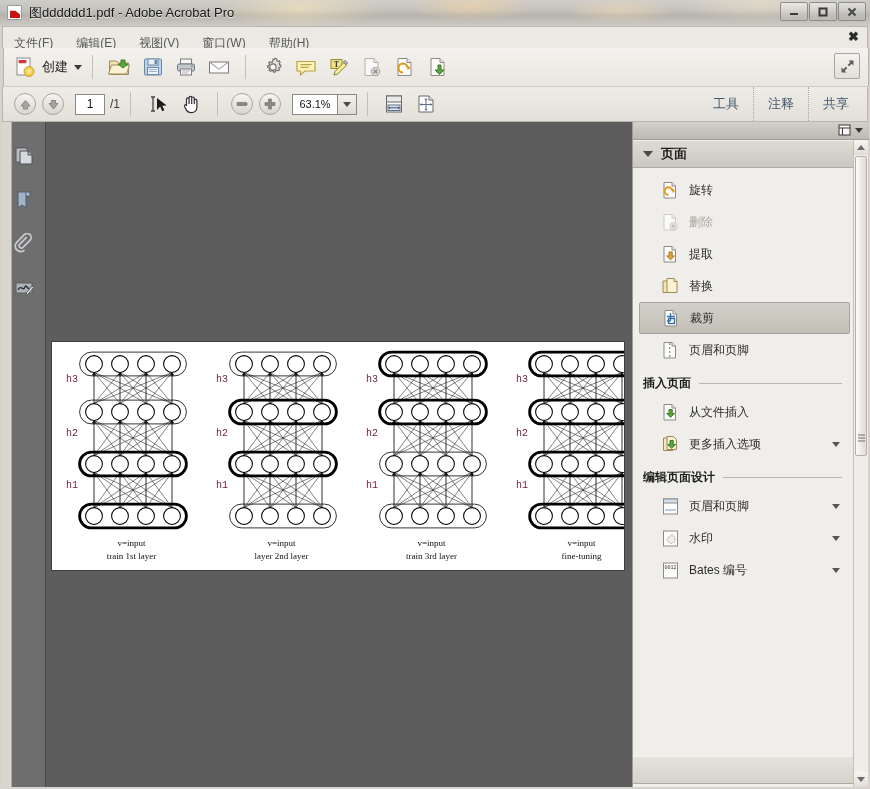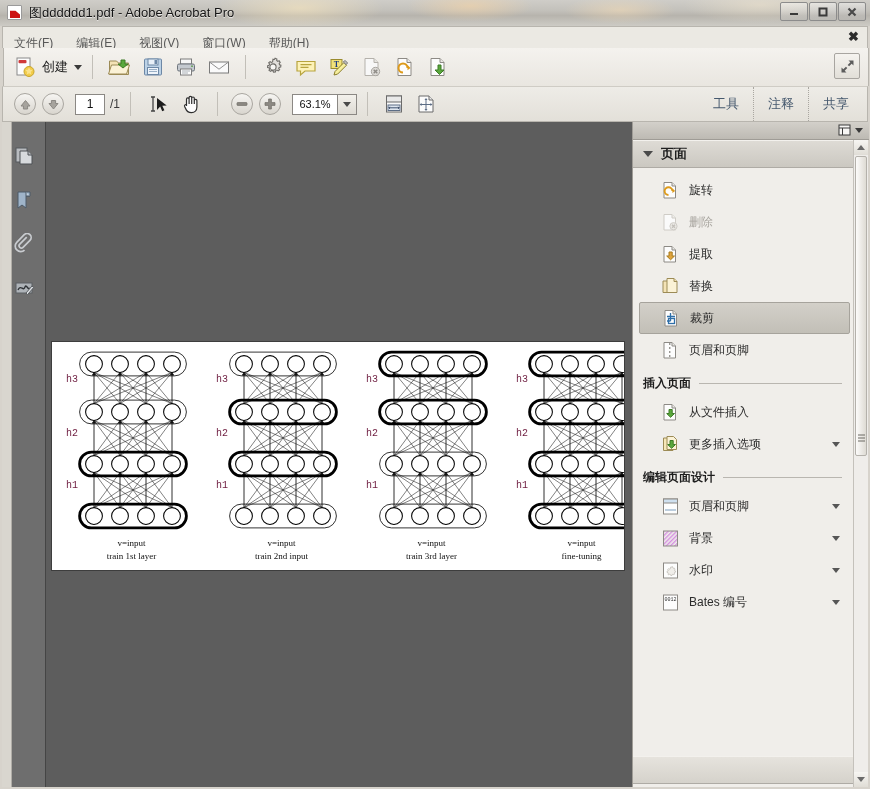--- a/index.html
+++ b/index.html
@@ -801,21 +801,21 @@
       <div class="panel" style="left:8px;">
         <div class="pnl-caption" style="top:196px;">v=input</div>
         <div class="pnl-caption" style="top:209px;">train 1st layer</div>
         <div class="hlabel" style="left:6px; top:32px;">h3</div>
         <div class="hlabel" style="left:6px; top:86px;">h2</div>
         <div class="hlabel" style="left:6px; top:138px;">h1</div>
       </div>
 
       <div class="panel" style="left:158px;">
         <div class="pnl-caption" style="top:196px;">v=input</div>
-        <div class="pnl-caption" style="top:209px;">train 2nd input</div>
+        <div class="pnl-caption" style="top:209px;">layer 2nd layer</div>
         <div class="hlabel" style="left:6px; top:32px;">h3</div>
         <div class="hlabel" style="left:6px; top:86px;">h2</div>
         <div class="hlabel" style="left:6px; top:138px;">h1</div>
       </div>
 
       <div class="panel" style="left:308px;">
         <div class="pnl-caption" style="top:196px;">v=input</div>
         <div class="pnl-caption" style="top:209px;">train 3rd layer</div>
         <div class="hlabel" style="left:6px; top:32px;">h3</div>
         <div class="hlabel" style="left:6px; top:86px;">h2</div>
@@ -957,34 +957,20 @@
               <rect x="2.5" y="2" width="14" height="4" fill="#cfe0ef" stroke="#8d8a85"></rect>
               <path d="M4 13 h11" stroke="#9fb8cf" stroke-width="1.4"></path>
             </svg>
           </span>
           <span class="rp-row-label">页眉和页脚</span>
           <span class="rp-chevron"></span>
         </div>
         <div class="rp-row">
           <span class="ico-box">
             <svg width="19" height="19" viewBox="0 0 19 19">
-              <defs>
-                <pattern id="hatch" width="3" height="3" patternUnits="userSpaceOnUse" patternTransform="rotate(45)">
-                  <rect width="1.4" height="3" fill="#d48fe0"></rect>
-                </pattern>
-              </defs>
-              <rect x="2.5" y="2" width="14" height="15" fill="url(#hatch)" stroke="#8d8a85"></rect>
-            </svg>
-          </span>
-          <span class="rp-row-label">背景</span>
-          <span class="rp-chevron"></span>
-        </div>
-        <div class="rp-row">
-          <span class="ico-box">
-            <svg width="19" height="19" viewBox="0 0 19 19">
               <rect x="2.5" y="2" width="14" height="15" fill="#fdfdfd" stroke="#8d8a85"></rect>
               <path d="M9.5 6.2 l.9.2 .4-.8 1.2 .5 -.1 .9 .7 .6 .8-.4 .7 1 -.6 .7 .2 .9 .9 .2 -.1 1.2 -.9 .1 -.4 .8 .6 .7 -.9 .9 -.8-.5 -.9 .3 -.2 .9 -1.2 .1 -.3-.9 -.9-.3 -.7 .6 -1-.7 .4-.8 -.4-.9 -.9-.1 .1-1.2 .9-.2 .3-.8 -.6-.7 .9-.9 .8 .5 .9-.3z" fill="#f0eeea" stroke="#c6c3bd" stroke-width="0.9"></path>
             </svg>
           </span>
           <span class="rp-row-label">水印</span>
           <span class="rp-chevron"></span>
         </div>
         <div class="rp-row">
           <span class="ico-box">
             <svg width="19" height="19" viewBox="0 0 19 19">

